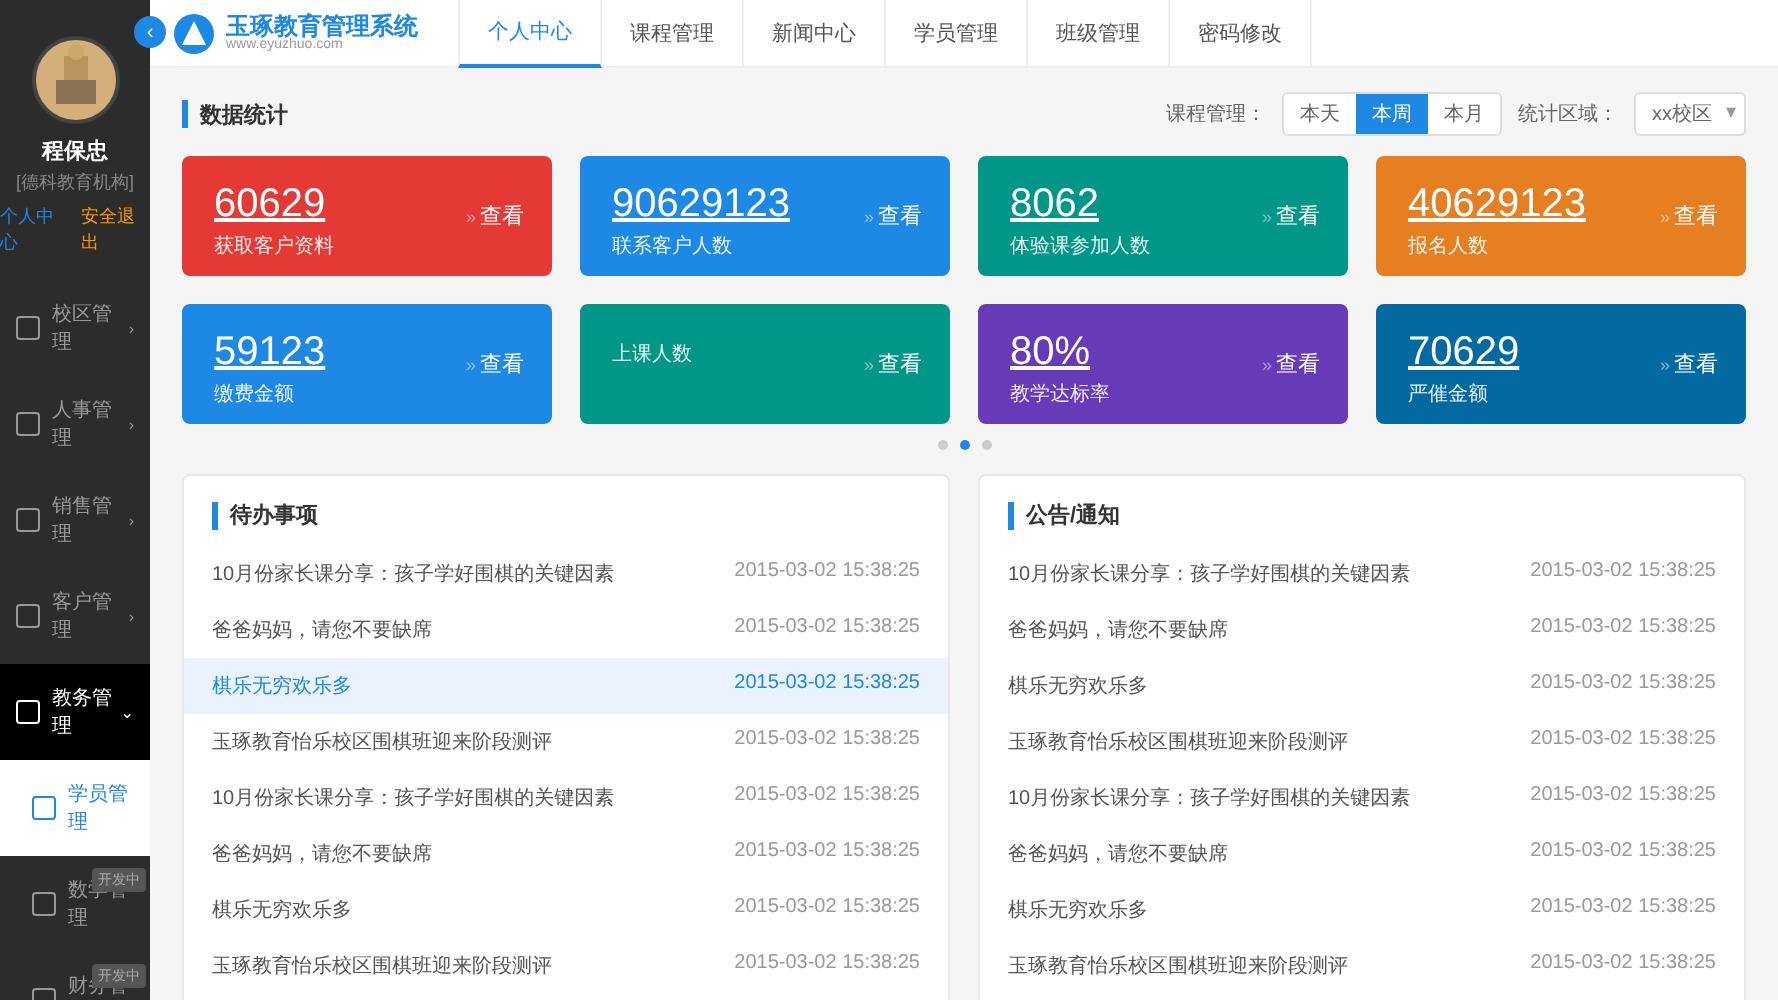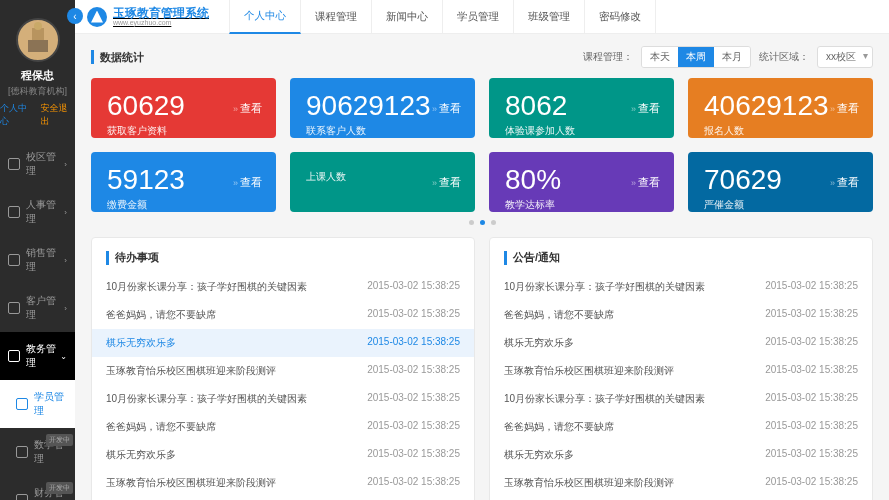--- a/index.html
+++ b/index.html
@@ -19,21 +19,21 @@
     .nav-item { display: flex; align-items: center; padding: 10px 8px; font-size: 10px; color: #999; cursor: pointer; position: relative; }
     .nav-item.active { background: #000000; color: #fff; }
     .nav-item.sub.active { background: #fff; color: #1e88e5; }
     .nav-icon { width: 12px; height: 12px; margin-right: 6px; border: 1px solid currentColor; border-radius: 2px; flex-shrink: 0; }
     .nav-chevron { margin-left: auto; font-size: 8px; }
     .nav-badge { position: absolute; right: 2px; top: 6px; background: #555; color: #aaa; font-size: 7px; padding: 1px 3px; border-radius: 2px; }
     .nav-item.sub { padding-left: 16px; }
     
     .main { flex: 1; display: flex; flex-direction: column; }
     .topbar { background: #fff; height: 34px; display: flex; align-items: center; border-bottom: 1px solid #eee; }
-    .logo-box { display: flex; align-items: center; padding: 0 12px; gap: 6px; text-decoration: underline; }
+    .logo-box { display: flex; align-items: center; padding: 0 12px; gap: 6px; }
     .logo-mark { width: 20px; height: 20px; background: #1e88e5; border-radius: 50%; position: relative; }
     .logo-mark::after { content: ''; position: absolute; inset: 4px; background: #fff; clip-path: polygon(50% 0, 100% 100%, 0 100%); }
     .logo-text { display: flex; flex-direction: column; line-height: 1; }
     .logo-title { color: #1e88e5; font-size: 12px; font-weight: bold; }
     .logo-sub { color: #999; font-size: 7px; }
     .top-tabs { display: flex; margin-left: 8px; }
     .top-tab { padding: 0 14px; font-size: 10.5px; color: #555; cursor: pointer; height: 34px; display: flex; align-items: center; border-right: 1px solid #eee; }
     .top-tab:first-child { border-left: 1px solid #eee; }
     .top-tab.active { border-bottom: 2px solid #1e88e5; color: #1e88e5; }
     
@@ -44,21 +44,21 @@
     .section-title { font-size: 11px; color: #333; font-weight: bold; }
     .filters { margin-left: auto; display: flex; align-items: center; gap: 8px; font-size: 10px; color: #666; }
     .filter-btns { display: flex; border: 1px solid #ddd; border-radius: 3px; overflow: hidden; }
     .filter-btn { padding: 3px 8px; background: #fff; cursor: pointer; font-size: 10px; }
     .filter-btn.active { background: #1e88e5; color: #fff; }
     .select-box { border: 1px solid #ddd; border-radius: 3px; padding: 3px 16px 3px 8px; font-size: 10px; position: relative; background: #fff; }
     .select-box::after { content: '▾'; position: absolute; right: 4px; color: #999; }
     
     .stat-grid { display: grid; grid-template-columns: repeat(4, 1fr); gap: 14px; }
     .stat-card { border-radius: 4px; padding: 14px 16px; color: #fff; position: relative; height: 60px; }
-    .stat-num { font-size: 28px; font-weight: 300; line-height: 1; }
+    .stat-num { font-size: 20px; font-weight: 300; line-height: 1; text-decoration: underline; }
     .stat-label { font-size: 10px; margin-top: 4px; opacity: 0.9; }
     .stat-view { position: absolute; right: 14px; top: 50%; transform: translateY(-50%); font-size: 11px; cursor: pointer; }
     .stat-arrow { opacity: 0.5; margin-right: 2px; font-size: 9px; }
     .c-red { background: #e53935; }
     .c-blue { background: #1e88e5; }
     .c-teal { background: #009688; }
     .c-orange { background: #e67e22; }
     .c-purple { background: #673ab7; }
     .c-pink { background: #0369a1; }
     

